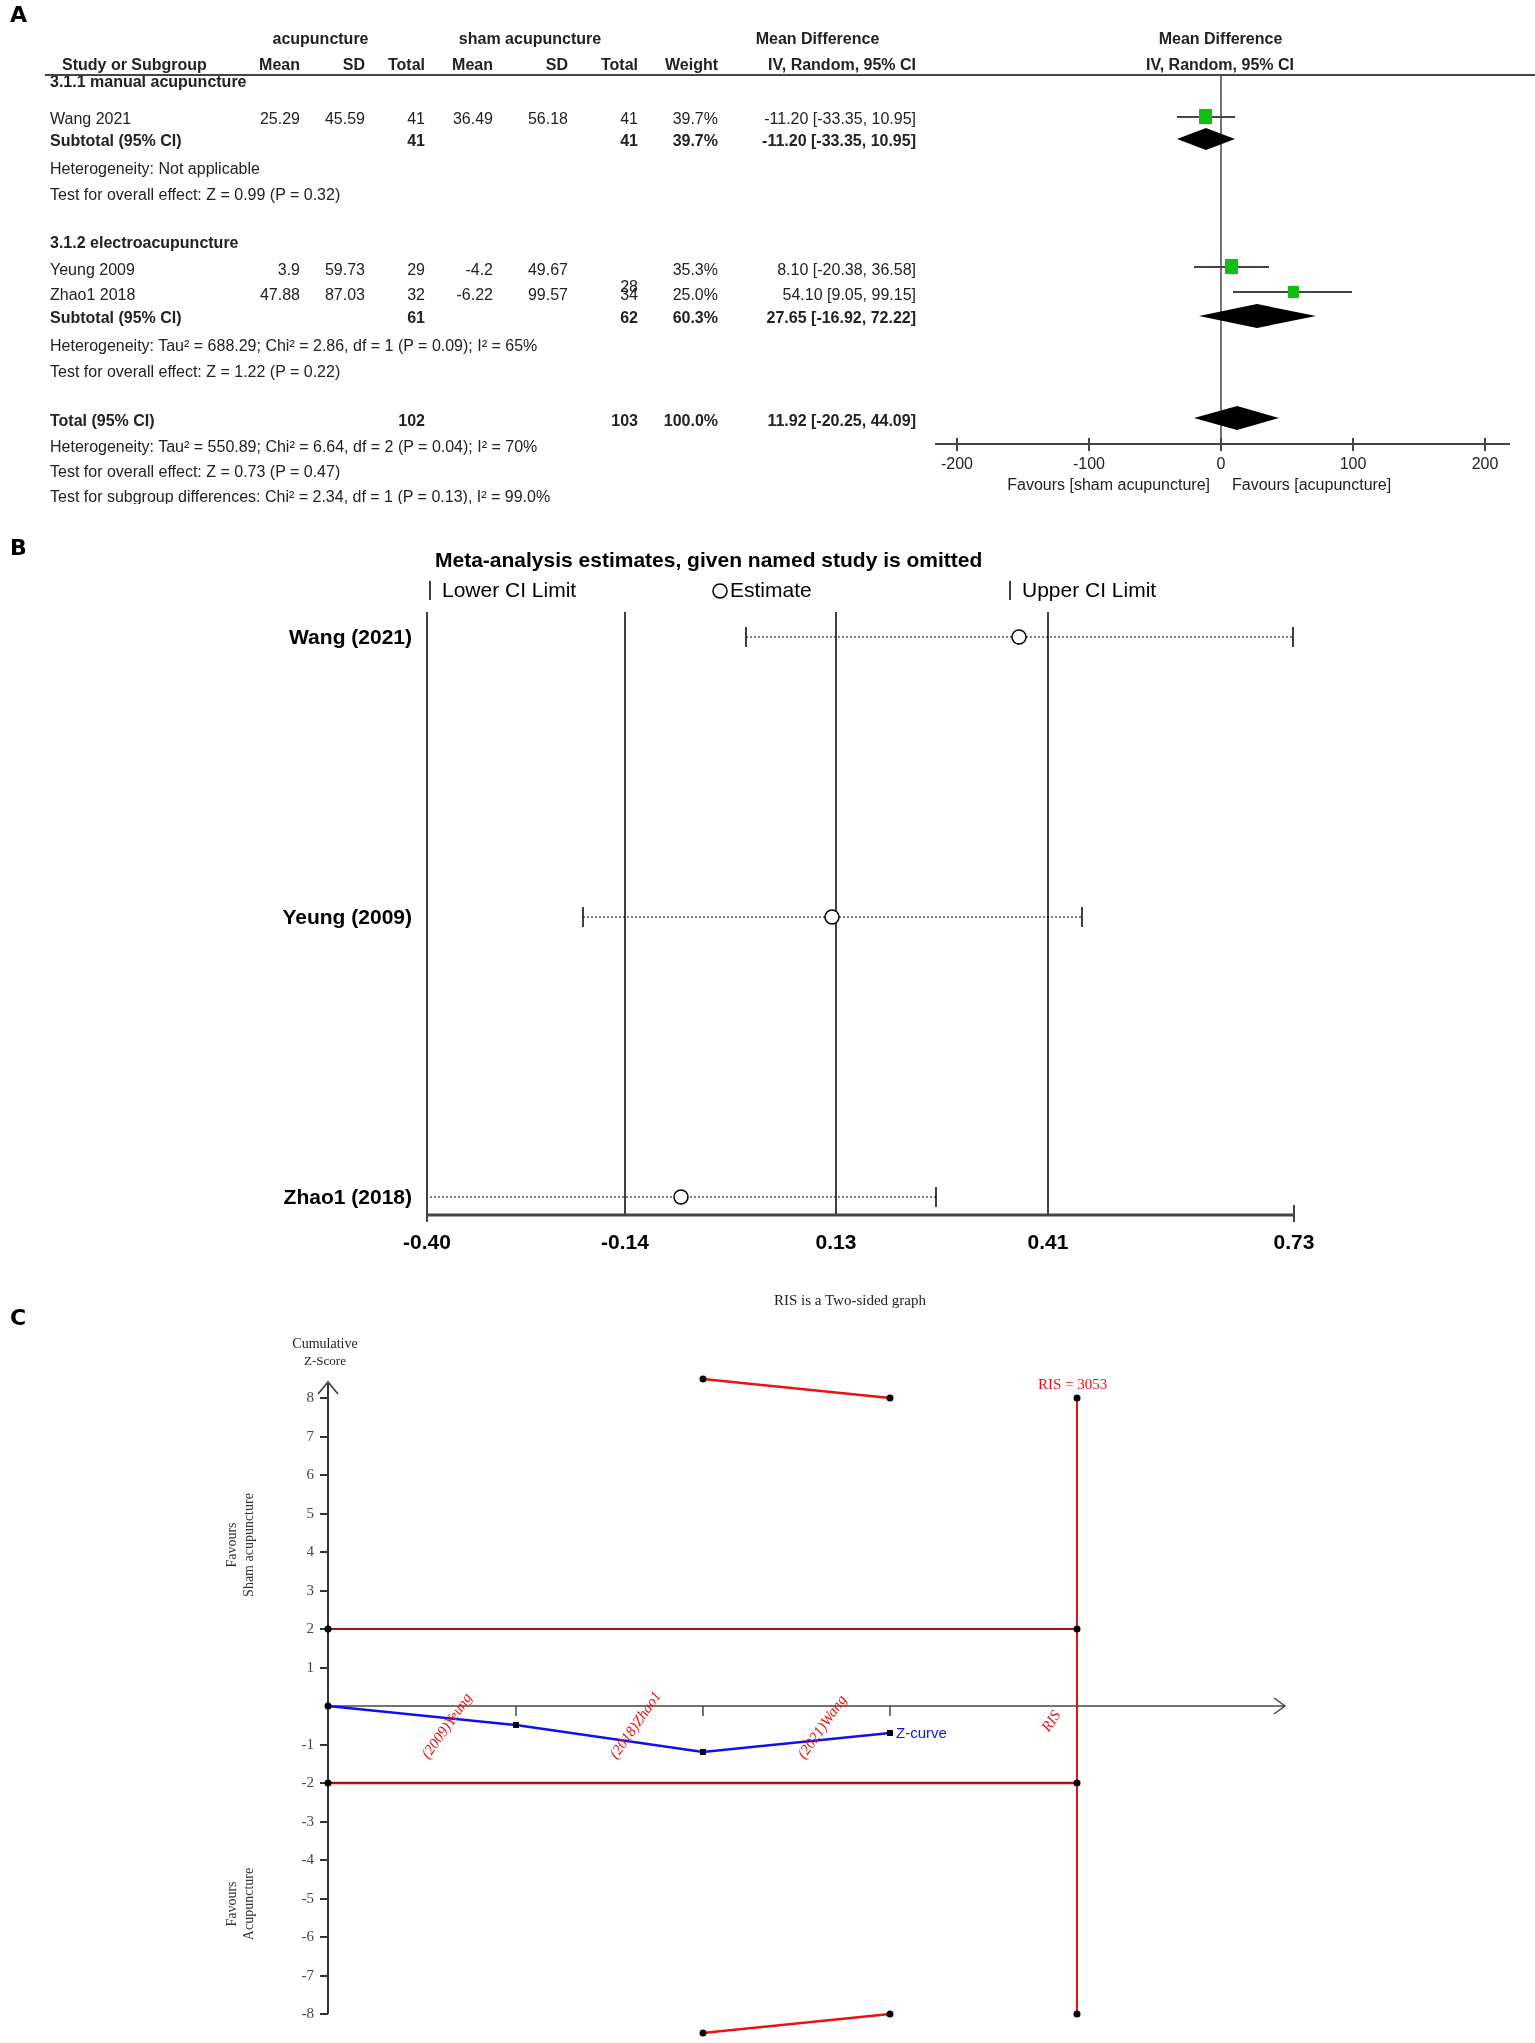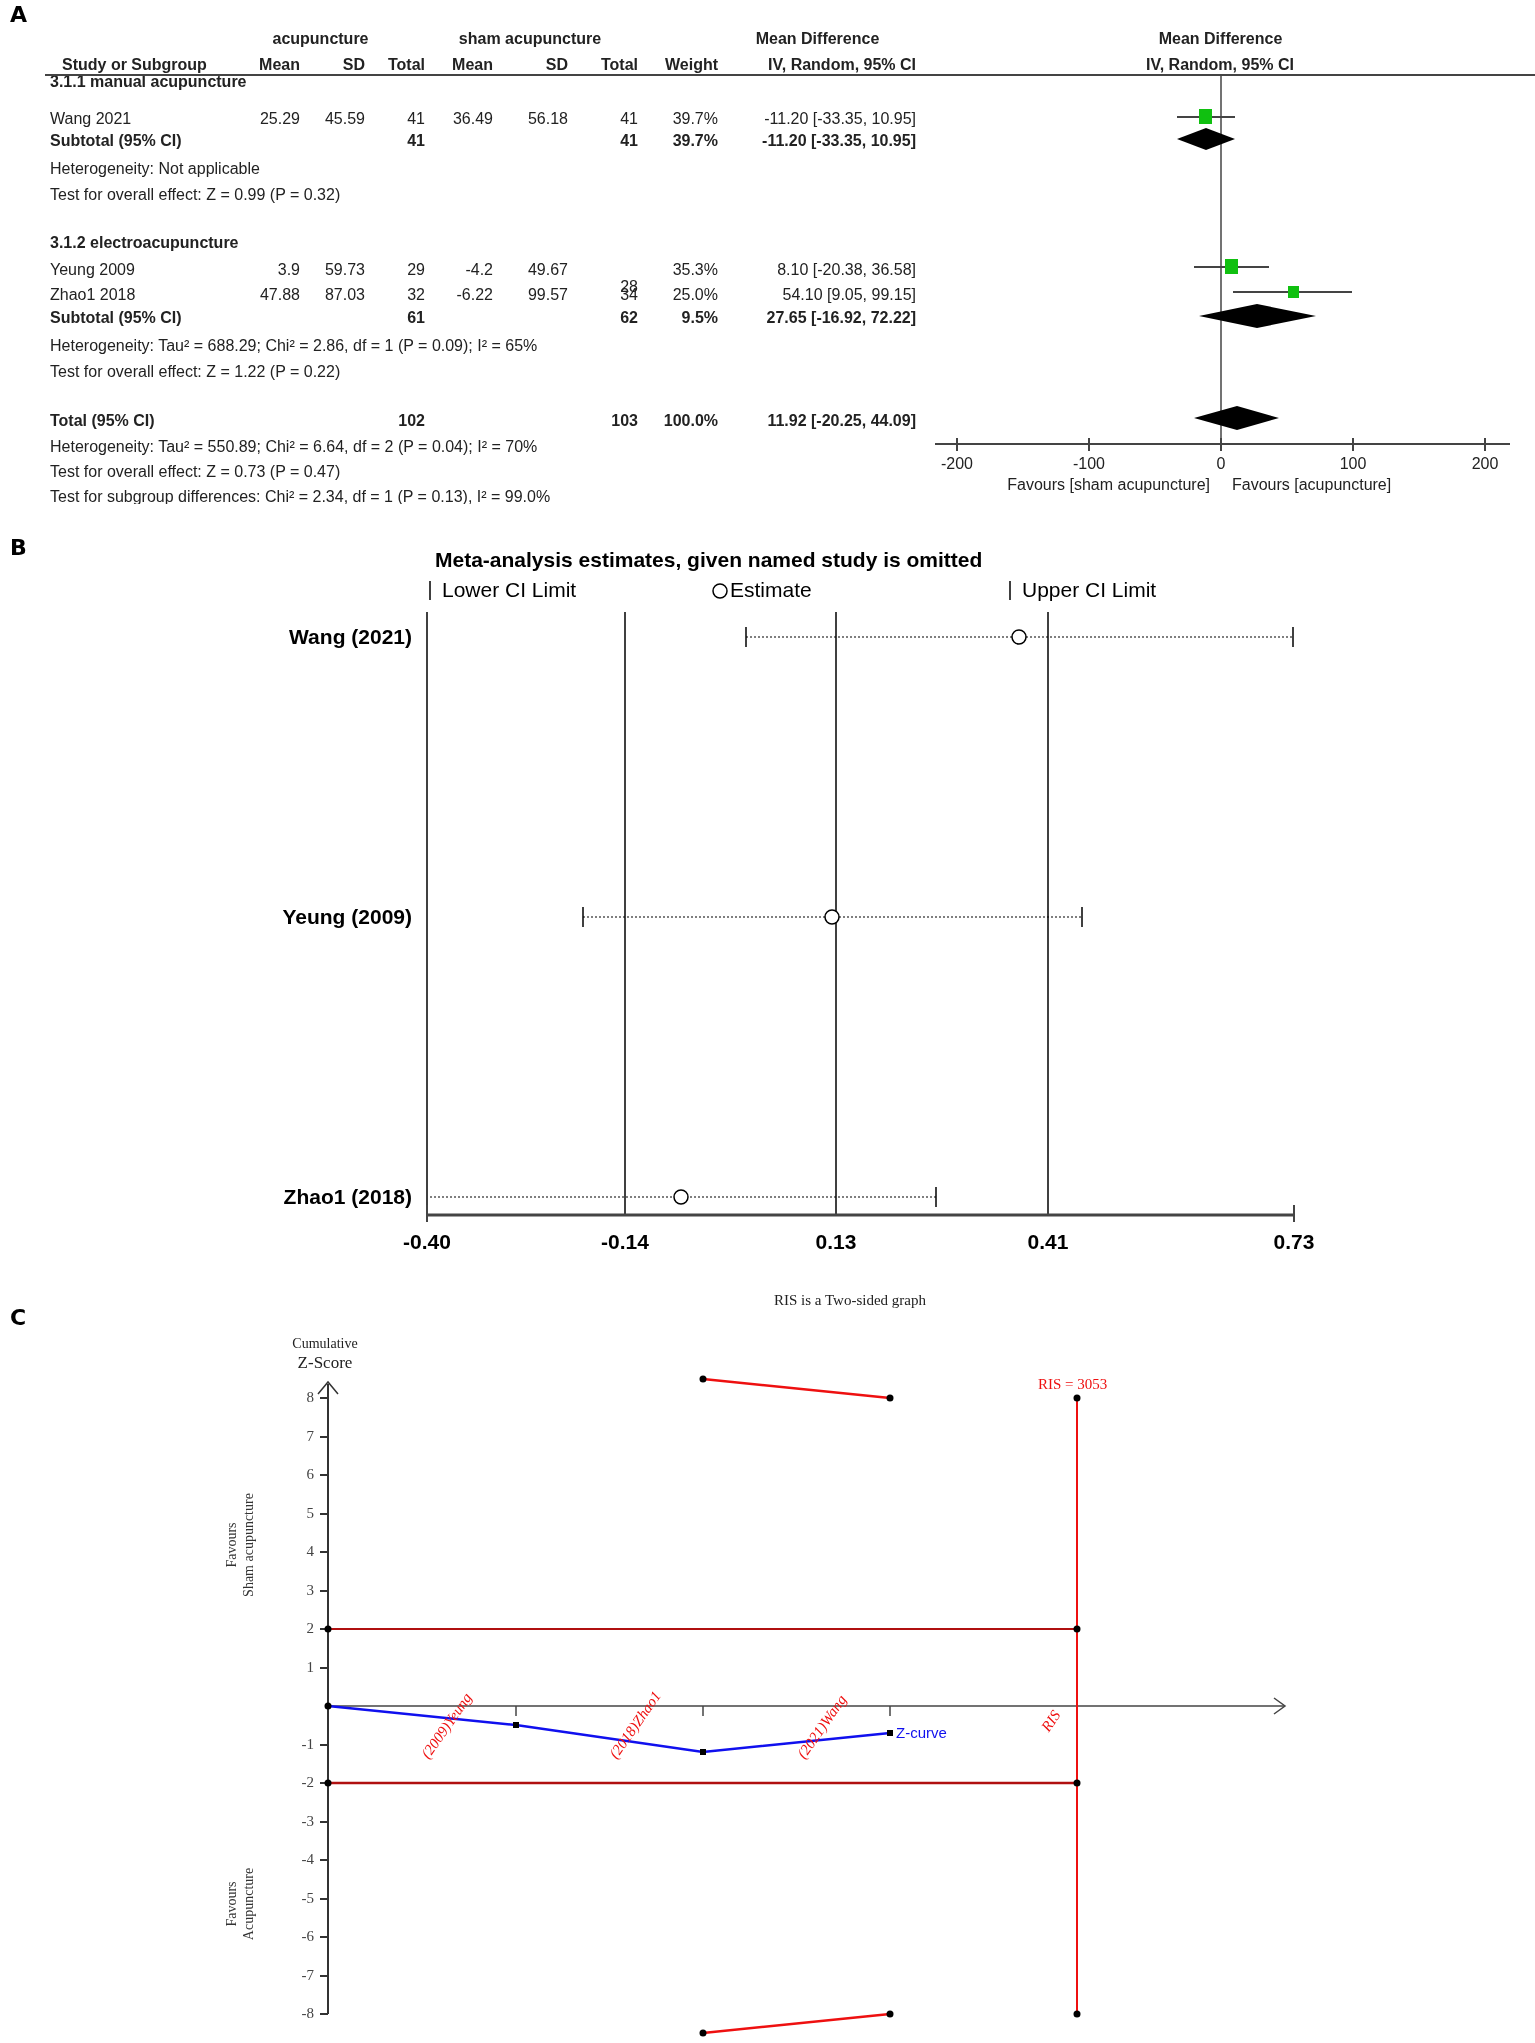--- a/index.html
+++ b/index.html
@@ -78,21 +78,21 @@
   <div class="abs ta r" style="left:425px; top:286px; width:68px;">-6.22</div>
   <div class="abs ta r" style="left:493px; top:286px; width:75px;">99.57</div>
   <div class="abs ta r" style="left:568px; top:286px; width:70px;">34</div>
   <div class="abs ta r" style="left:638px; top:286px; width:80px;">25.0%</div>
   <div class="abs ta r" style="left:700px; top:286px; width:216px;">54.10 [9.05, 99.15]</div>
 </div>
 <div>
   <div class="abs ta tb" style="left:50px; top:309px;">Subtotal (95% CI)</div>
   <div class="abs ta tb r" style="left:365px; top:309px; width:60px;">61</div>
   <div class="abs ta tb r" style="left:568px; top:309px; width:70px;">62</div>
-  <div class="abs ta tb r" style="left:638px; top:309px; width:80px;">9.5%</div>
+  <div class="abs ta tb r" style="left:638px; top:309px; width:80px;">60.3%</div>
   <div class="abs ta tb r" style="left:700px; top:309px; width:216px;">27.65 [-16.92, 72.22]</div>
 </div>
 <div class="abs ta" style="left:50px; top:337px;">Heterogeneity: Tau² = 688.29; Chi² = 2.86, df = 1 (P = 0.09); I² = 65%</div>
 <div class="abs ta" style="left:50px; top:363px;">Test for overall effect: Z = 1.22 (P = 0.22)</div>
 
 <div>
   <div class="abs ta tb" style="left:50px; top:412px;">Total (95% CI)</div>
   <div class="abs ta tb r" style="left:365px; top:412px; width:60px;">102</div>
   <div class="abs ta tb r" style="left:568px; top:412px; width:70px;">103</div>
   <div class="abs ta tb r" style="left:638px; top:412px; width:80px;">100.0%</div>
@@ -181,21 +181,21 @@
 
 <div class="abs blab c" style="left:387px; top:1230px; width:80px;">-0.40</div>
 <div class="abs blab c" style="left:585px; top:1230px; width:80px;">-0.14</div>
 <div class="abs blab c" style="left:796px; top:1230px; width:80px;">0.13</div>
 <div class="abs blab c" style="left:1008px; top:1230px; width:80px;">0.41</div>
 <div class="abs blab c" style="left:1254px; top:1230px; width:80px;">0.73</div>
 
 <div class="abs panel-letter" style="left:10px; top:1305px;">C</div>
 <div class="abs serif c" style="left:700px; top:1292px; width:300px; font-size:15px; color:#222;">RIS is a Two-sided graph</div>
 <div class="abs serif c" style="left:270px; top:1336px; width:110px; font-size:14px; color:#222;">Cumulative</div>
-<div class="abs serif c" style="left:270px; top:1353px; width:110px; font-size:17px; color:#222;">Z-Score</div>
+<div class="abs serif c" style="left:270px; top:1353px; width:110px; font-size:13px; color:#222;">Z-Score</div>
 
 <svg width="1535" height="2043">
 
   <line x1="328" y1="1384" x2="328" y2="2014" stroke="#333" stroke-width="2"></line>
   <polyline points="318,1394 328,1382 338,1394" fill="none" stroke="#333" stroke-width="1.5"></polyline>
   <g stroke="#333" stroke-width="2">
     <line x1="320" y1="1398" x2="328" y2="1398"></line>
     <line x1="320" y1="1437" x2="328" y2="1437"></line>
     <line x1="320" y1="1475" x2="328" y2="1475"></line>
     <line x1="320" y1="1514" x2="328" y2="1514"></line>

